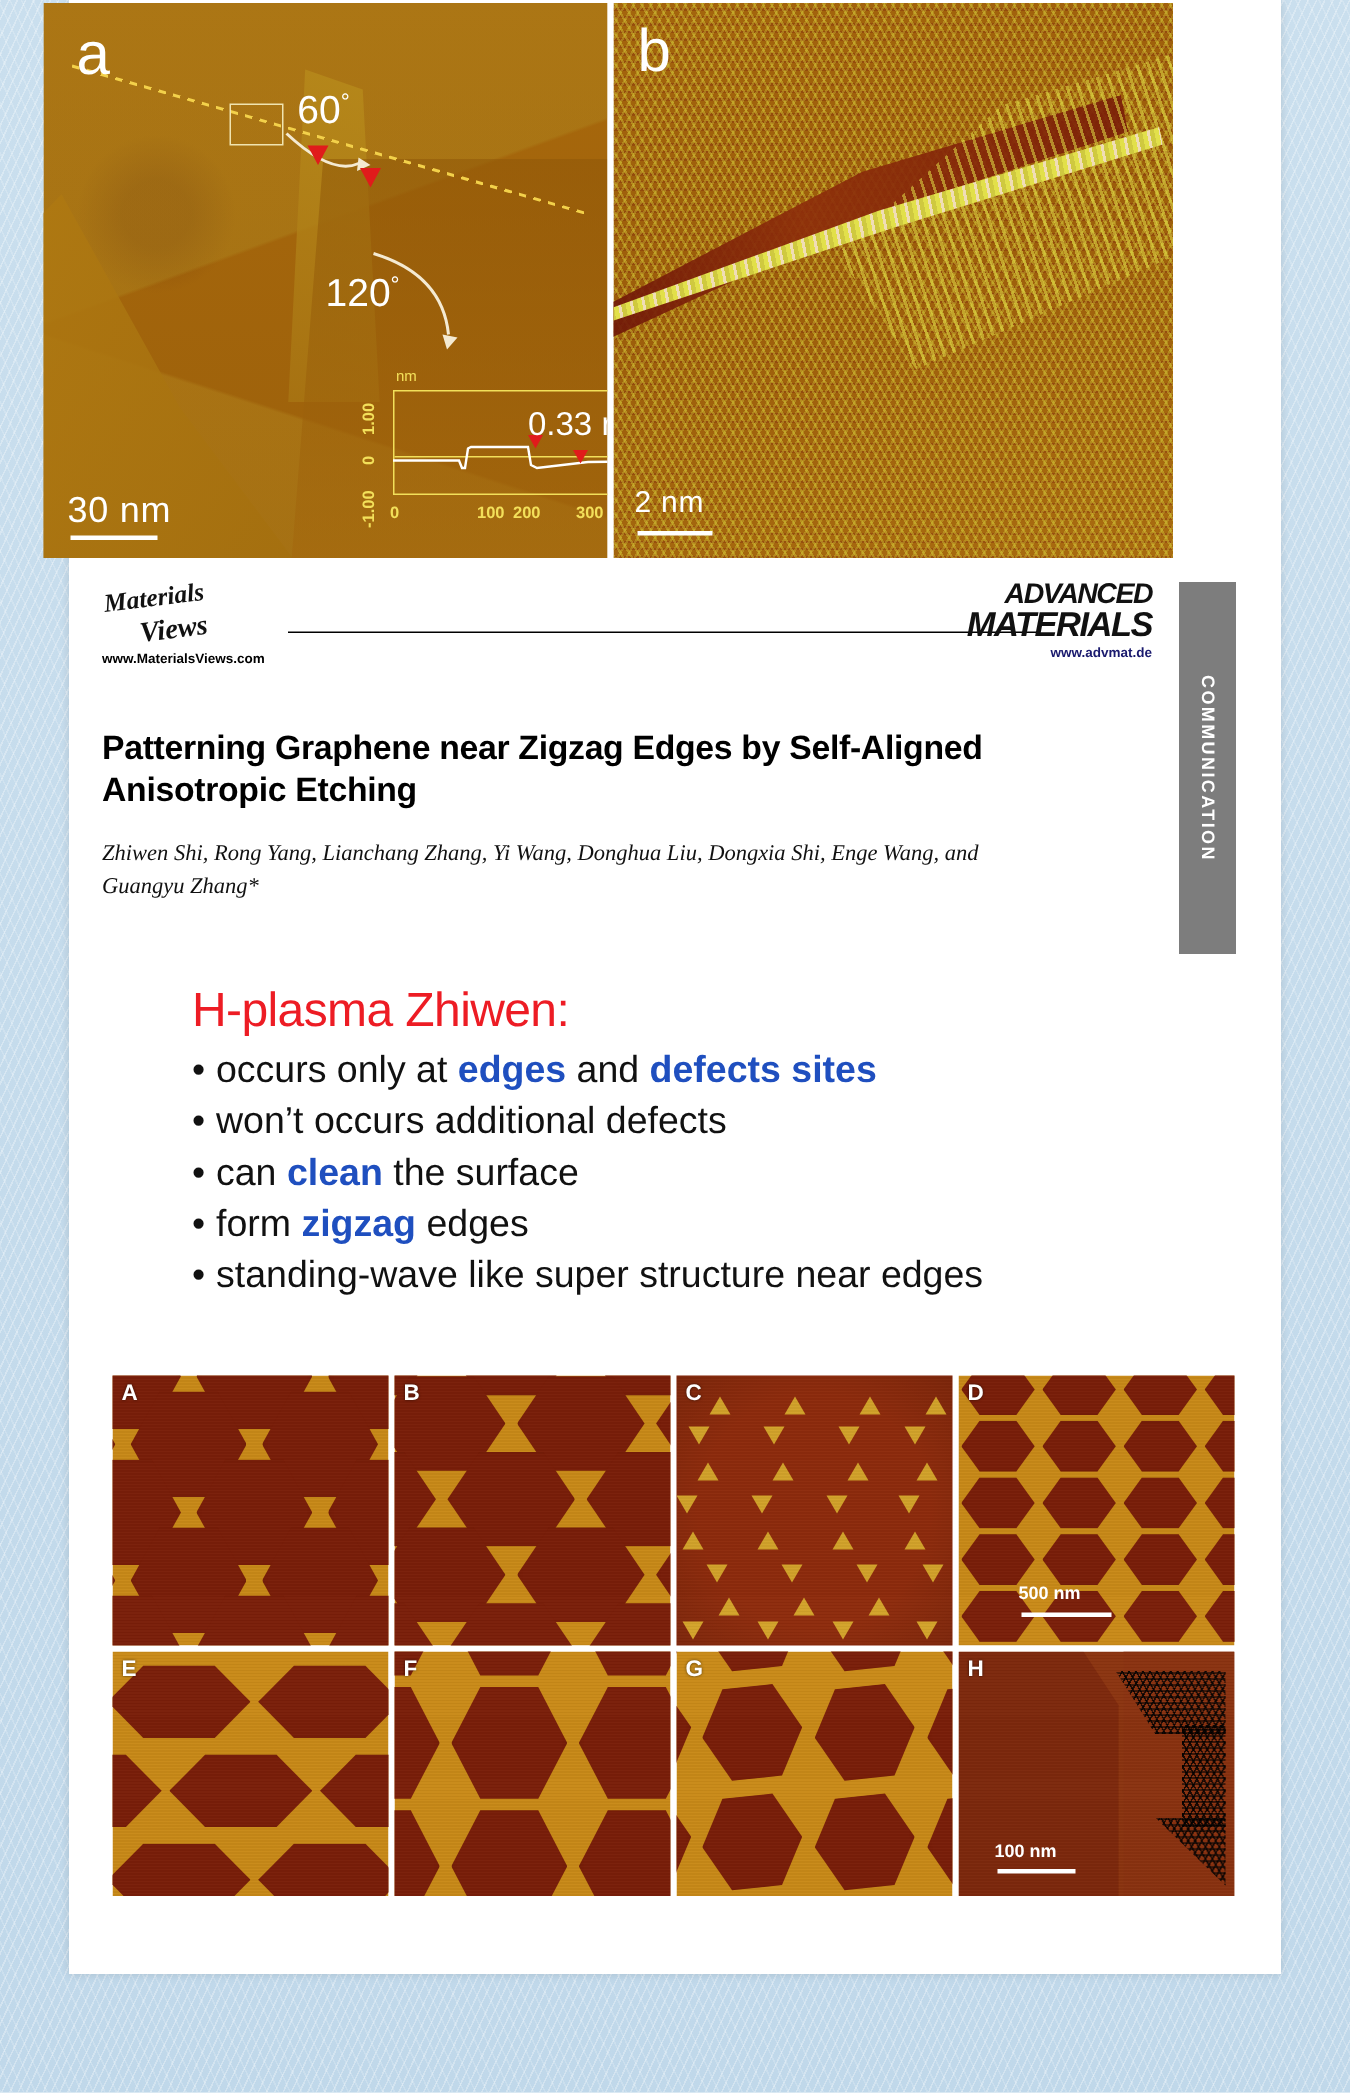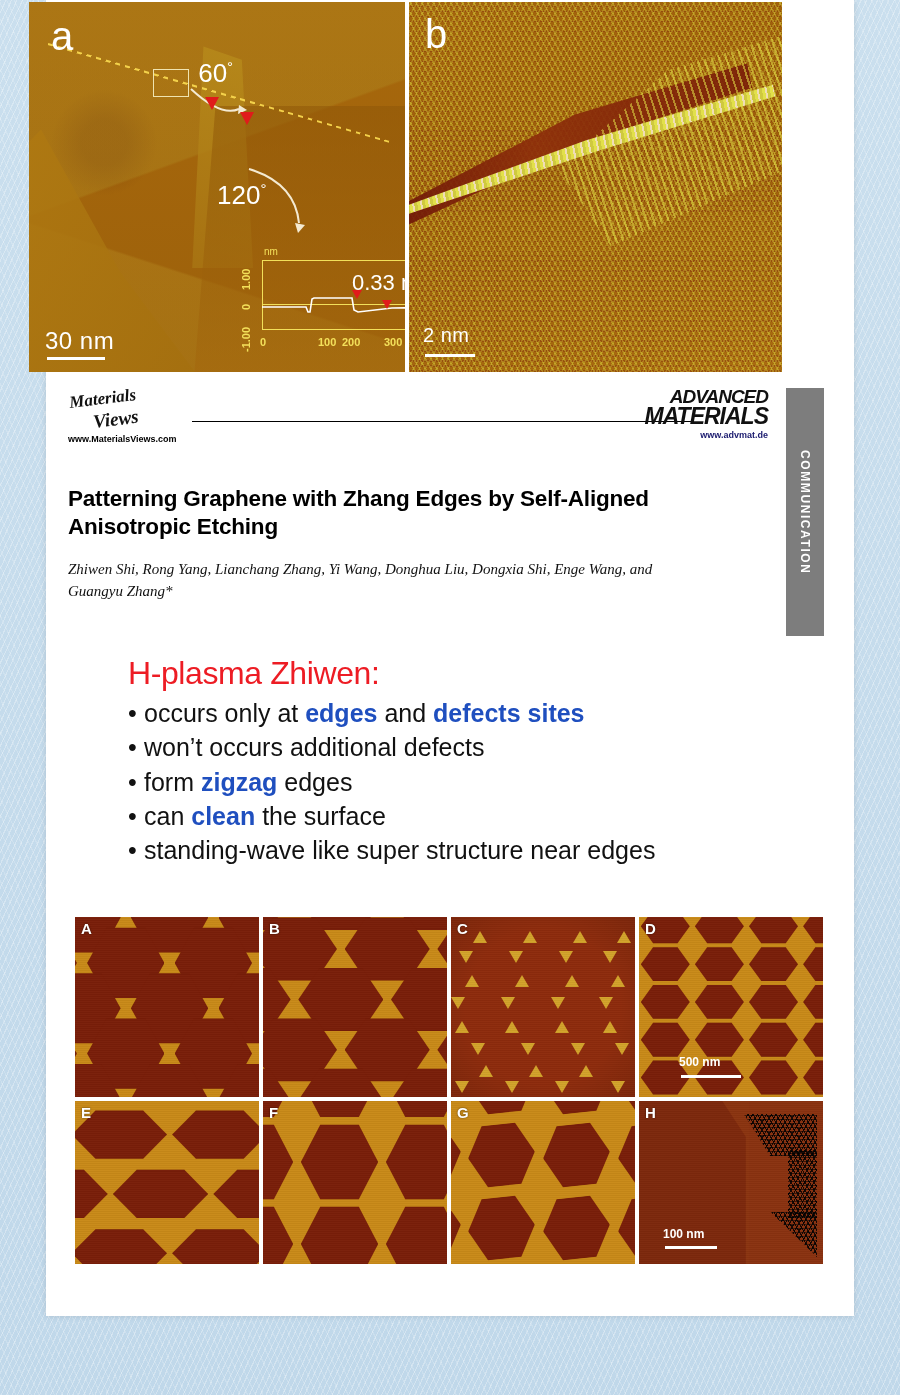--- a/index.html
+++ b/index.html
@@ -266,30 +266,30 @@
     <div class="l1">ADVANCED</div>
     <div class="l2">MATERIALS</div>
     <div id="am-url">www.advmat.de</div>
   </div>
 </div>
 
 <div id="comm-tab">
   <span>COMMUNICATION</span>
 </div>
 
-<h1 id="paper-title">Patterning Graphene with Zhang Edges by Self-Aligned Anisotropic Etching</h1>
+<h1 id="paper-title">Patterning Graphene near Zigzag Edges by Self-Aligned Anisotropic Etching</h1>
 <div id="paper-authors">Zhiwen Shi, Rong Yang, Lianchang Zhang, Yi Wang, Donghua Liu, Dongxia Shi, Enge Wang, and Guangyu Zhang*</div>
 
 <div id="slide-block">
   <div id="slide-heading" style="color: rgb(237, 28, 36);">H-plasma Zhiwen:</div>
   <ul id="bullet-list">
       <li><span class="dot">•</span><span>occurs only at </span><span class="hl" style="color: rgb(31, 79, 191);">edges</span><span> and  </span><span class="hl" style="color: rgb(31, 79, 191);">defects sites</span></li>
       <li><span class="dot">•</span><span>won’t occurs additional defects</span></li>
+      <li><span class="dot">•</span><span>can </span><span class="hl" style="color: rgb(31, 79, 191);">clean</span><span> the surface</span></li>
       <li><span class="dot">•</span><span>form </span><span class="hl" style="color: rgb(31, 79, 191);">zigzag</span><span> edges</span></li>
-      <li><span class="dot">•</span><span>can </span><span class="hl" style="color: rgb(31, 79, 191);">clean</span><span> the surface</span></li>
       <li><span class="dot">•</span><span>standing-wave like super structure near edges</span></li>
     </ul>
 </div>
 
 <div id="figure-grid">
 
   <div class="grid-row r1">
 
     <div class="cell">
       <div class="bg-etch"></div>

